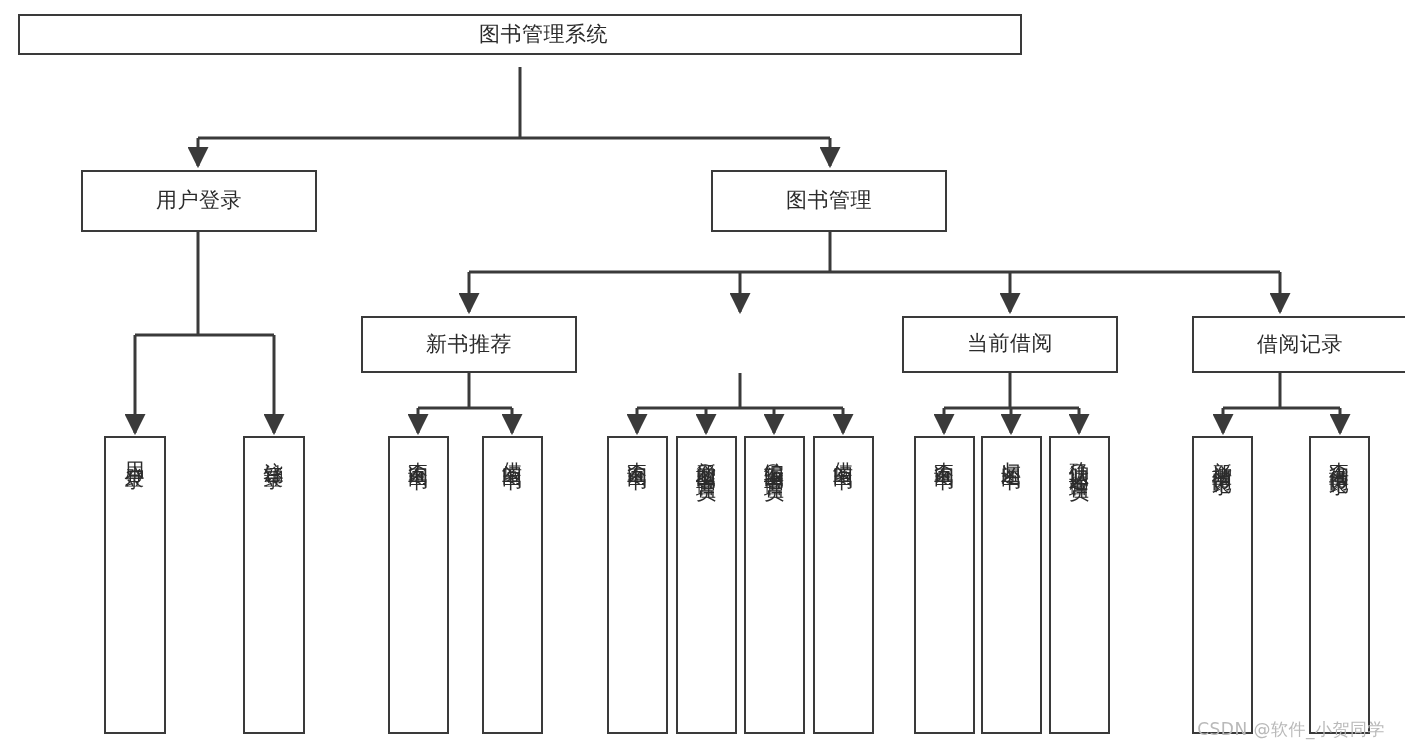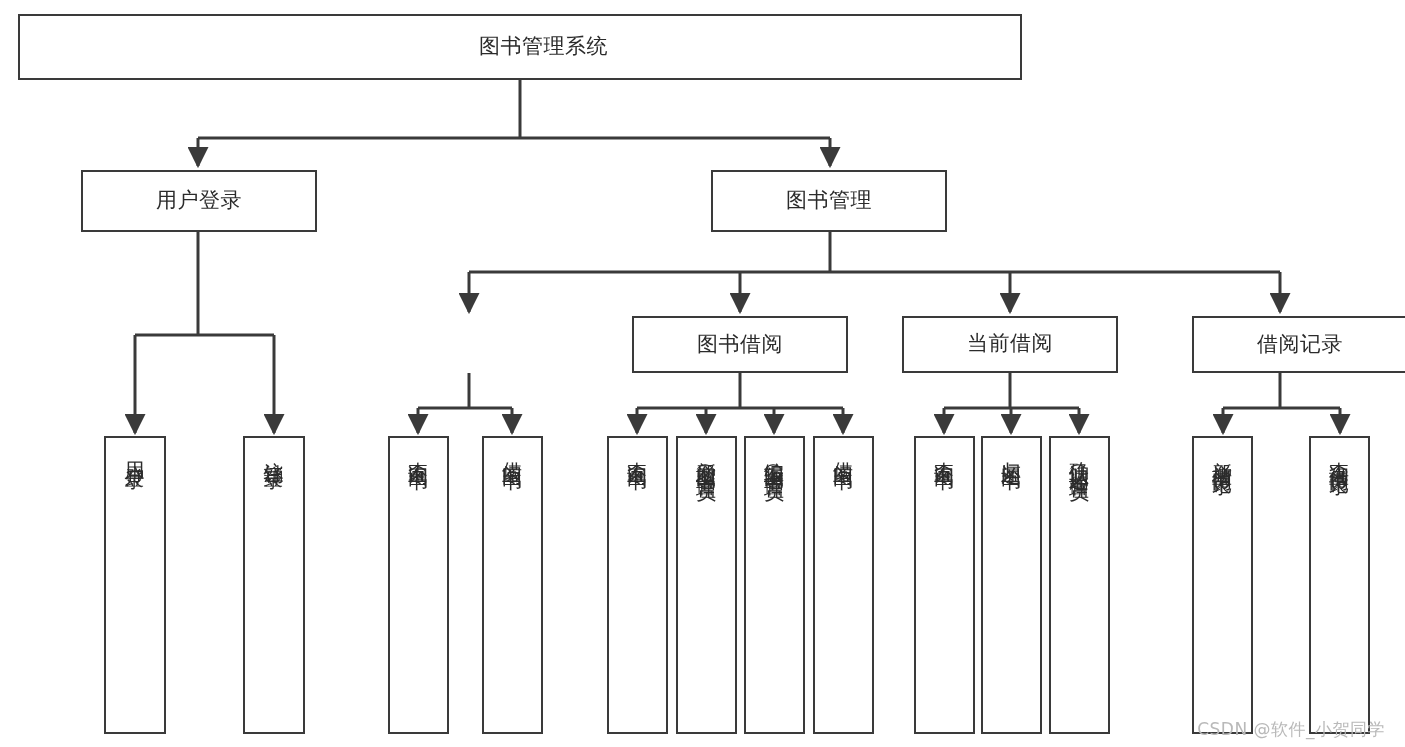--- a/index.html
+++ b/index.html
@@ -125,33 +125,33 @@
       <path d="M 1011 408 L 1011 433" marker-end="url(#arrow)"></path>
       <path d="M 1079 408 L 1079 433" marker-end="url(#arrow)"></path>
 
       <path d="M 1280 373 L 1280 408"></path>
       <path d="M 1223 408 L 1340 408"></path>
       <path d="M 1223 408 L 1223 433" marker-end="url(#arrow)"></path>
       <path d="M 1340 408 L 1340 433" marker-end="url(#arrow)"></path>
     </g>
   </svg>
 
-  <div class="node root horizontal" style="left:18px; top:14px; width:1004px; height:66px;padding-left:47px;">
+  <div class="node root horizontal" style="left:18px; top:14px; width:1004px; height:41px;padding-left:47px;">
     <span class="node-label">图书管理系统</span>
   </div>
 
   <div class="node horizontal" style="left:81px; top:170px; width:236px; height:62px;">
     <span class="node-label">用户登录</span>
   </div>
   <div class="node horizontal" style="left:711px; top:170px; width:236px; height:62px;">
     <span class="node-label">图书管理</span>
   </div>
 
-  <div class="node horizontal" style="left:632px; top:316px; width:216px; height:57px;">
-    <span class="node-label">图书借阅</span>
+  <div class="node horizontal" style="left:361px; top:316px; width:216px; height:57px;">
+    <span class="node-label">新书推荐</span>
   </div>
   <div class="node horizontal" style="left:902px; top:316px; width:216px; height:57px;font-family:Liberation Mono, monospace;">
     <span class="node-label">当前借阅</span>
   </div>
   <div class="node horizontal" style="left:1172px; top:316px; width:216px; height:57px;margin-left:20px;">
     <span class="node-label">借阅记录</span>
   </div>
 
   <div class="node vertical" style="left:104px; top:436px; width:62px; height:298px;">
     <span class="node-label">用户登录</span>

